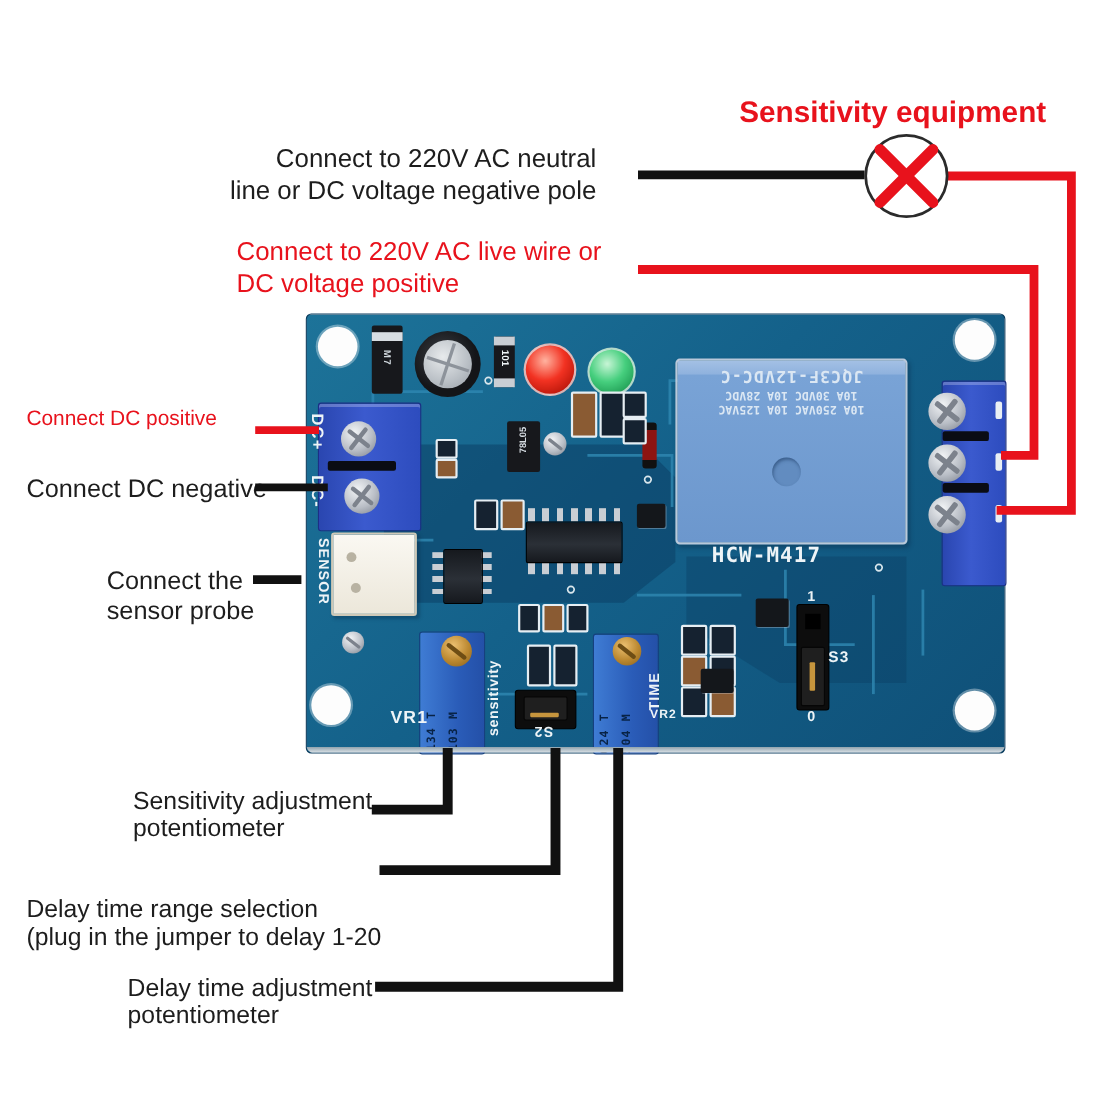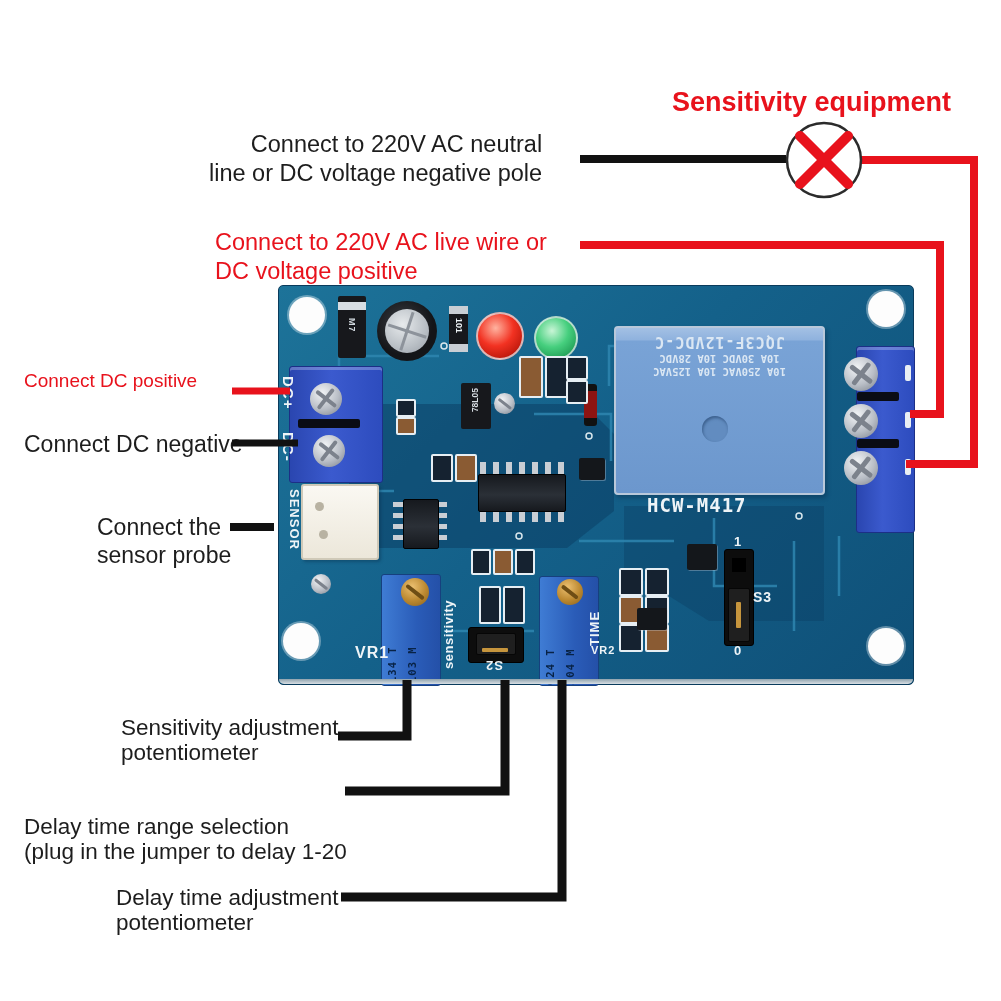--- a/index.html
+++ b/index.html
@@ -71,21 +71,21 @@
 
   <div class="ann red" style="left:672px;top:86px;font-size:27px;font-weight:bold;">
     <span>Sensitivity equipment</span>
   </div>
 
   <div class="ann" style="left:209px;top:130px;text-align:right;">
     <div>Connect to 220V AC neutral</div>
     <div>line or DC voltage negative pole</div>
   </div>
 
-  <div class="ann red" style="left:215px;top:214px;margin-top:14px;">
+  <div class="ann red" style="left:215px;top:214px;">
     <div>Connect to 220V AC live wire or</div>
     <div>DC voltage positive</div>
   </div>
 
   <div class="ann red" style="left:24px;top:369px;font-size:19px;">
     <span>Connect DC positive</span>
   </div>
 
   <div class="ann" style="left:24px;top:430px;font-size:23px;">
     <span>Connect DC negative</span>

